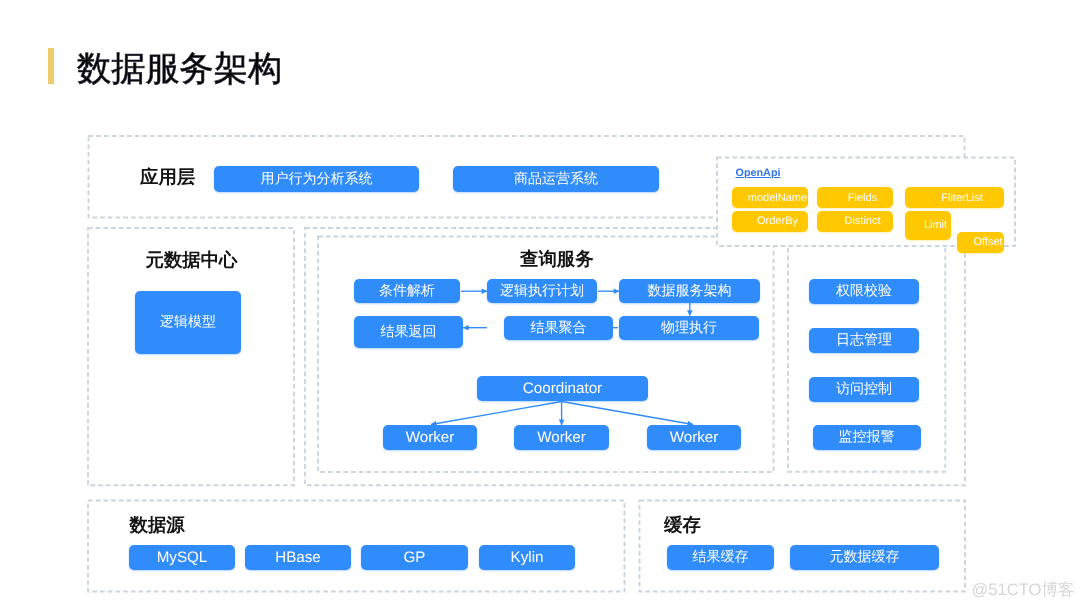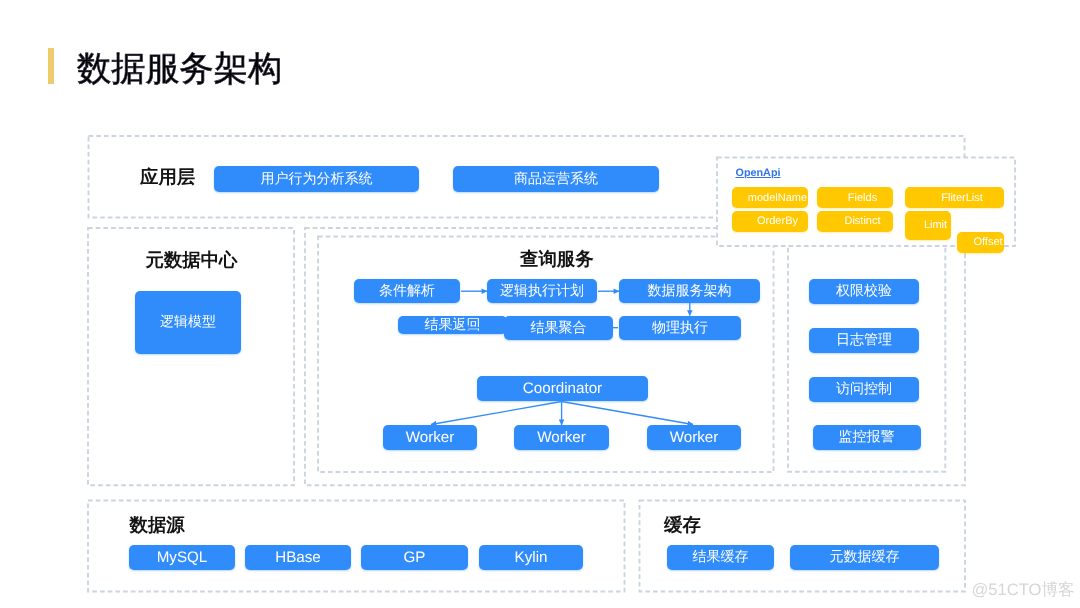--- a/index.html
+++ b/index.html
@@ -46,39 +46,39 @@
 
   <div class="abs sec-label" style="left:145.5px;top:248px;">元数据中心</div>
   <div class="abs bluebox" style="left:135px;top:291px;width:106px;height:63px;">逻辑模型</div>
 
   <div class="abs sec-label" style="left:520px;top:246.5px;">查询服务</div>
 
   <div class="abs bluebox" style="left:354px;top:279px;width:106px;height:24px;">条件解析</div>
   <div class="abs bluebox" style="left:487px;top:279px;width:110px;height:24px;">逻辑执行计划</div>
   <div class="abs bluebox" style="left:619px;top:279px;width:141px;height:24px;">数据服务架构</div>
 
-  <div class="abs bluebox" style="left:354px;top:316px;width:109px;height:18px;margin-left:44px;">结果返回</div>
+  <div class="abs bluebox" style="left:354px;top:316px;width:109px;height:32px;">结果返回</div>
   <div class="abs bluebox" style="left:488px;top:316px;width:109px;height:24px;margin-left:16px;">结果聚合</div>
-  <div class="abs bluebox" style="left:619px;top:316px;width:122px;height:24px;">物理执行</div>
+  <div class="abs bluebox" style="left:619px;top:316px;width:140px;height:24px;">物理执行</div>
 
   <div class="abs bluebox latin" style="left:477px;top:376px;width:171px;height:25px;">Coordinator</div>
   <div class="abs bluebox latin" style="left:383px;top:425px;width:94px;height:25px;">Worker</div>
   <div class="abs bluebox latin" style="left:514px;top:425px;width:95px;height:25px;">Worker</div>
   <div class="abs bluebox latin" style="left:647px;top:425px;width:94px;height:25px;">Worker</div>
 
   <div class="abs bluebox" style="left:809px;top:279px;width:110px;height:25px;">权限校验</div>
   <div class="abs bluebox" style="left:809px;top:328px;width:110px;height:25px;">日志管理</div>
   <div class="abs bluebox" style="left:809px;top:377px;width:110px;height:25px;">访问控制</div>
   <div class="abs bluebox" style="left:812.5px;top:425px;width:108px;height:25px;">监控报警</div>
 
   <div class="abs sec-label" style="left:129.5px;top:512.5px;">数据源</div>
   <div class="abs bluebox latin" style="left:129px;top:545px;width:106px;height:25px;">MySQL</div>
   <div class="abs bluebox latin" style="left:245px;top:545px;width:106px;height:25px;">HBase</div>
   <div class="abs bluebox latin" style="left:361px;top:545px;width:107px;height:25px;">GP</div>
-  <div class="abs bluebox latin" style="left:479px;top:545px;width:104px;height:25px;">Kylin</div>
+  <div class="abs bluebox latin" style="left:479px;top:545px;width:96px;height:25px;">Kylin</div>
 
   <div class="abs sec-label" style="left:664px;top:512.5px;">缓存</div>
   <div class="abs bluebox" style="left:667px;top:545px;width:107px;height:25px;">结果缓存</div>
   <div class="abs bluebox" style="left:790px;top:545px;width:149px;height:25px;">元数据缓存</div>
 
   <svg class="frames" viewBox="0 0 1080 608">
     <rect class="dashrect" x="717" y="157.5" width="298" height="88.5" style="fill:#ffffff"></rect>
   </svg>
   <div class="abs" id="openapi-label" style="left:735.5px;top:166.5px;">OpenApi</div>
   <div class="abs yelbox" style="left:732px;top:187px;width:76px;height:21px;">modelName</div>

